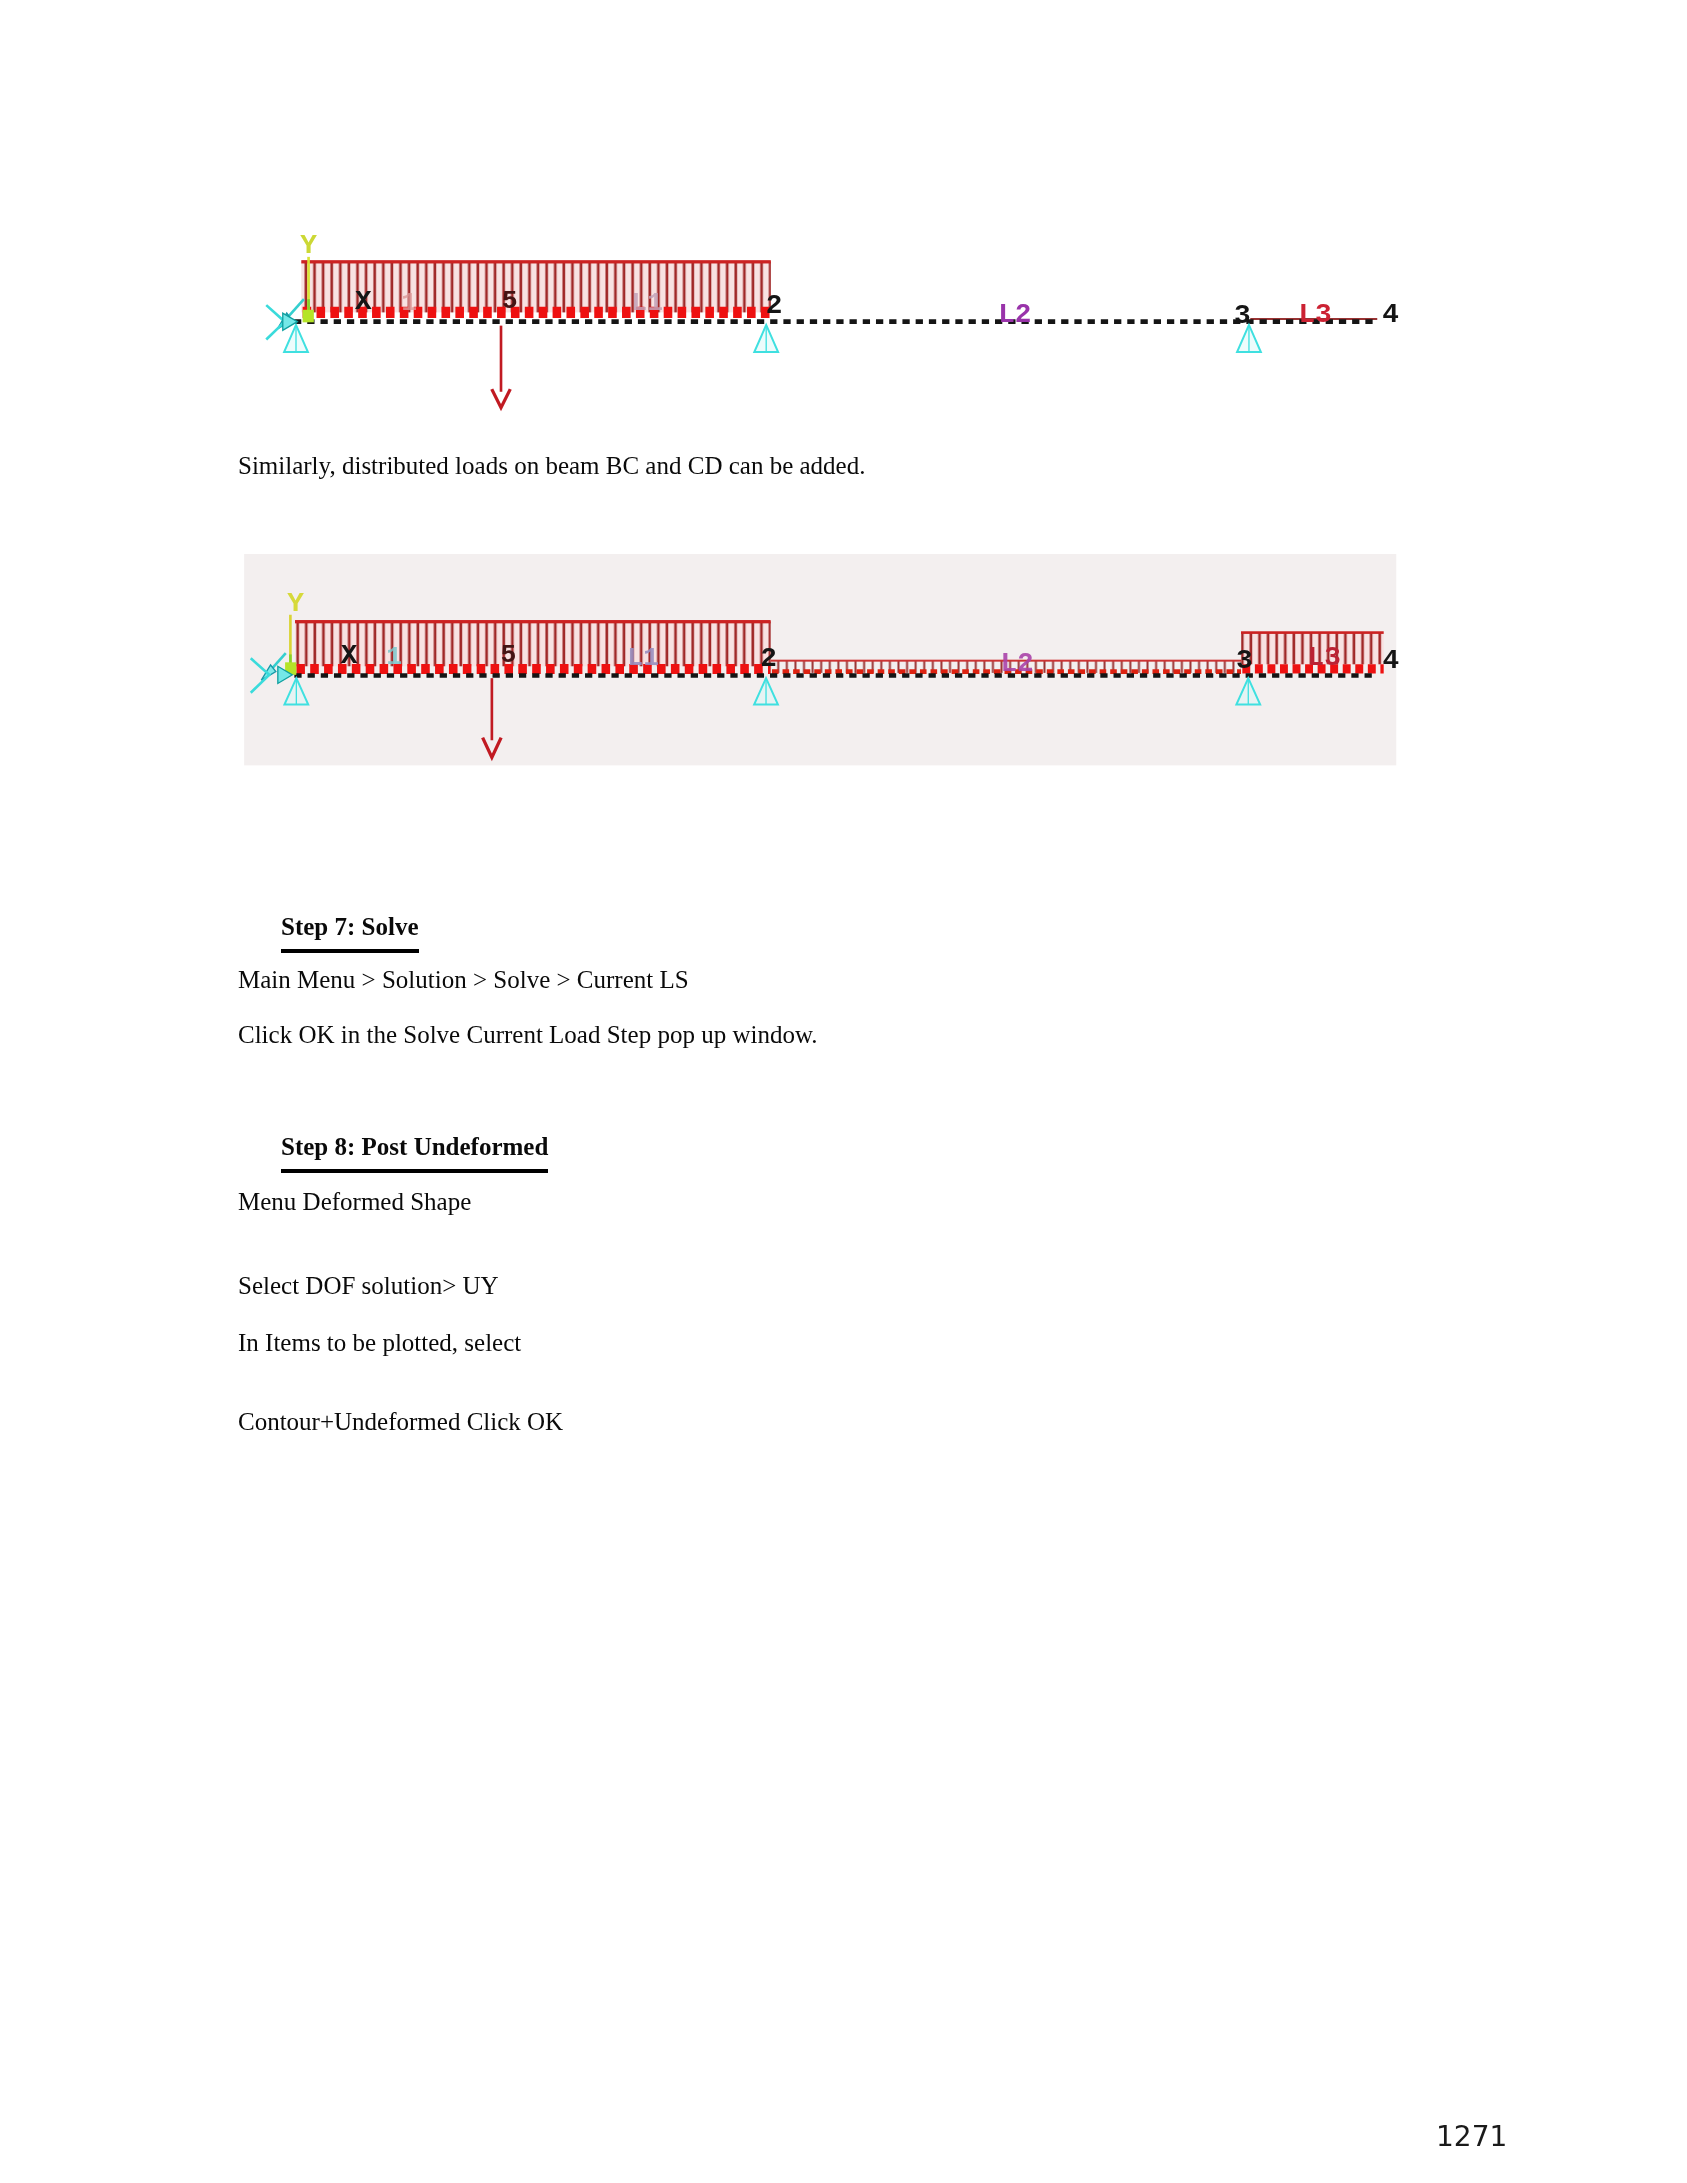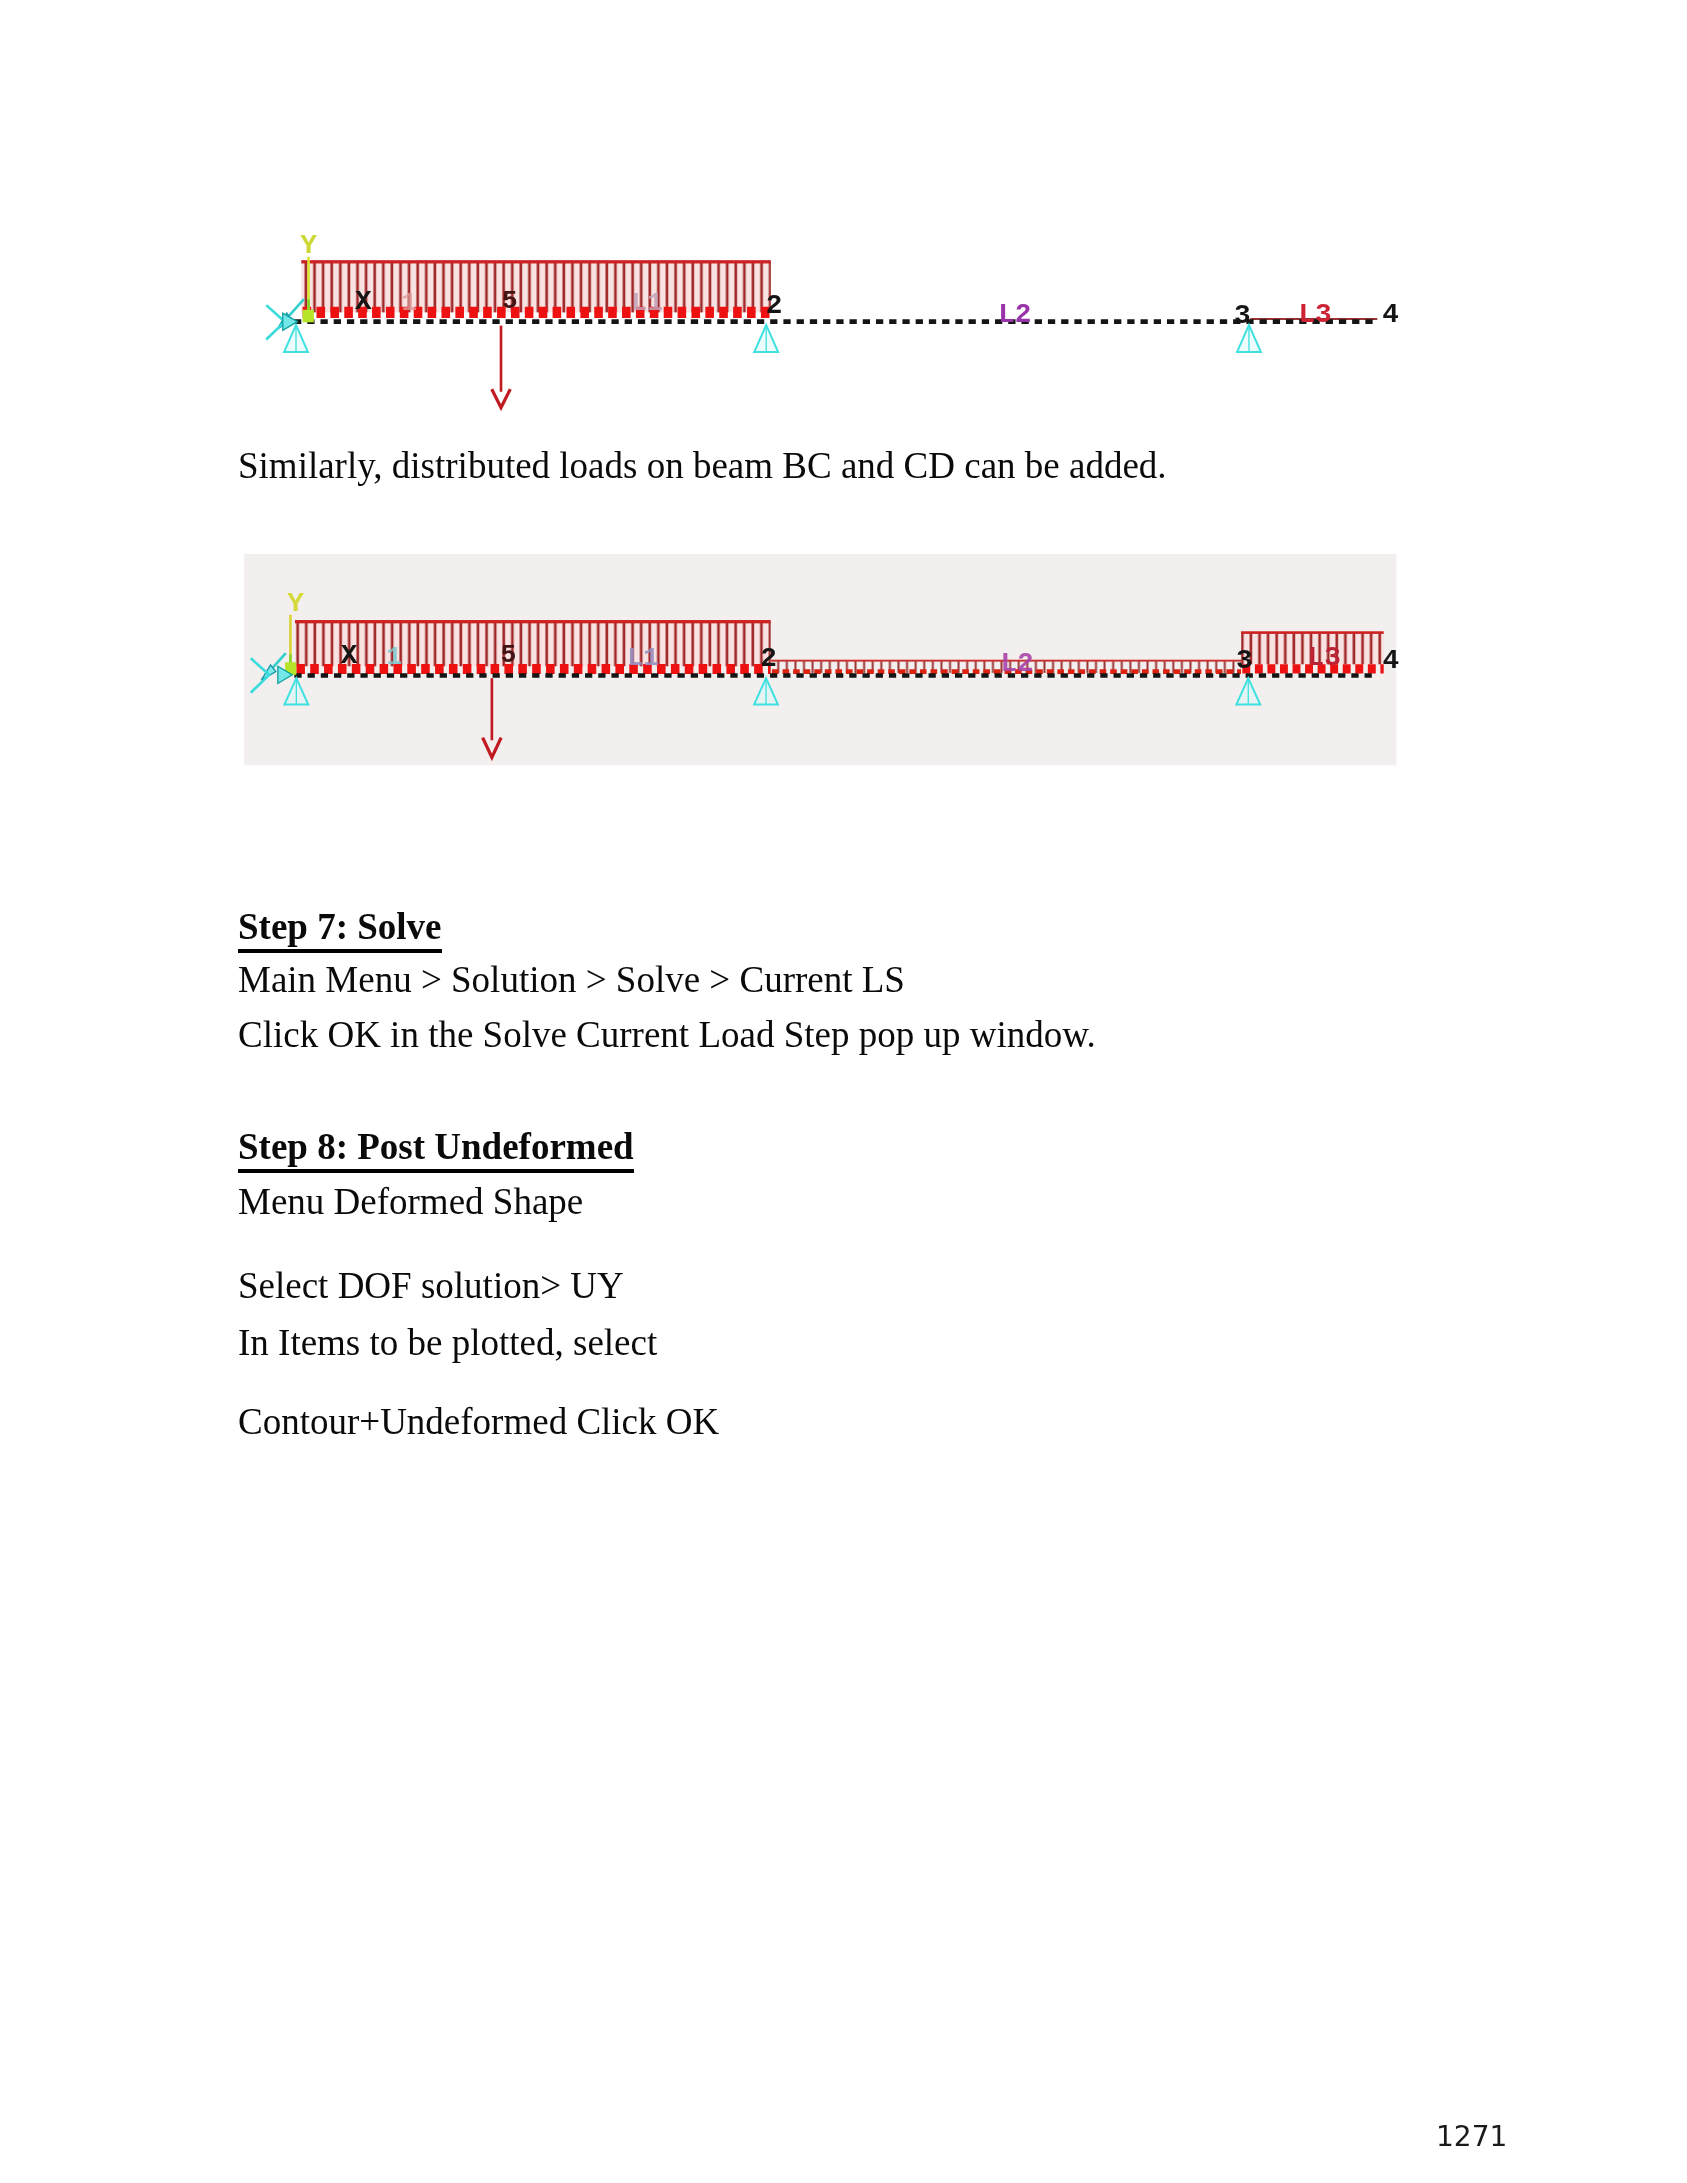--- a/index.html
+++ b/index.html
@@ -1,19 +1,19 @@
 <!DOCTYPE html>
 <html style="font-size:10.6px"><head>
 <meta charset="utf-8">
 <style>
   html,body{margin:0;padding:0;background:#ffffff;}
   body{width:1687px;height:2183px;position:relative;font-family:"Liberation Serif",serif;color:#000;}
   .page{position:absolute;inset:0;background:#fff;}
-  .txtline{position:absolute;left:238px;font-size:37px;line-height:38px;white-space:nowrap;color:#0a0a0a;text-align:center;}
-  .heading{font-weight:bold;}
+  .txtline{position:absolute;left:238px;font-size:25px;line-height:38px;white-space:nowrap;color:#0a0a0a;text-align:center;}
+  .heading{font-weight:bold;margin-left:43px;}
   .heading .hul{display:inline-block;border-bottom:4px solid #000;padding-bottom:3.3px;}
   .pagenum{position:absolute;left:1436px;top:2120px;font-family:"DejaVu Sans",sans-serif;font-size:28px;color:#1a1a1a;}
   svg{position:absolute;}
   svg text{font-family:"Liberation Mono",monospace;font-weight:bold;}
 </style>
 </head>
 <body>
 
 <div class="page">
 

